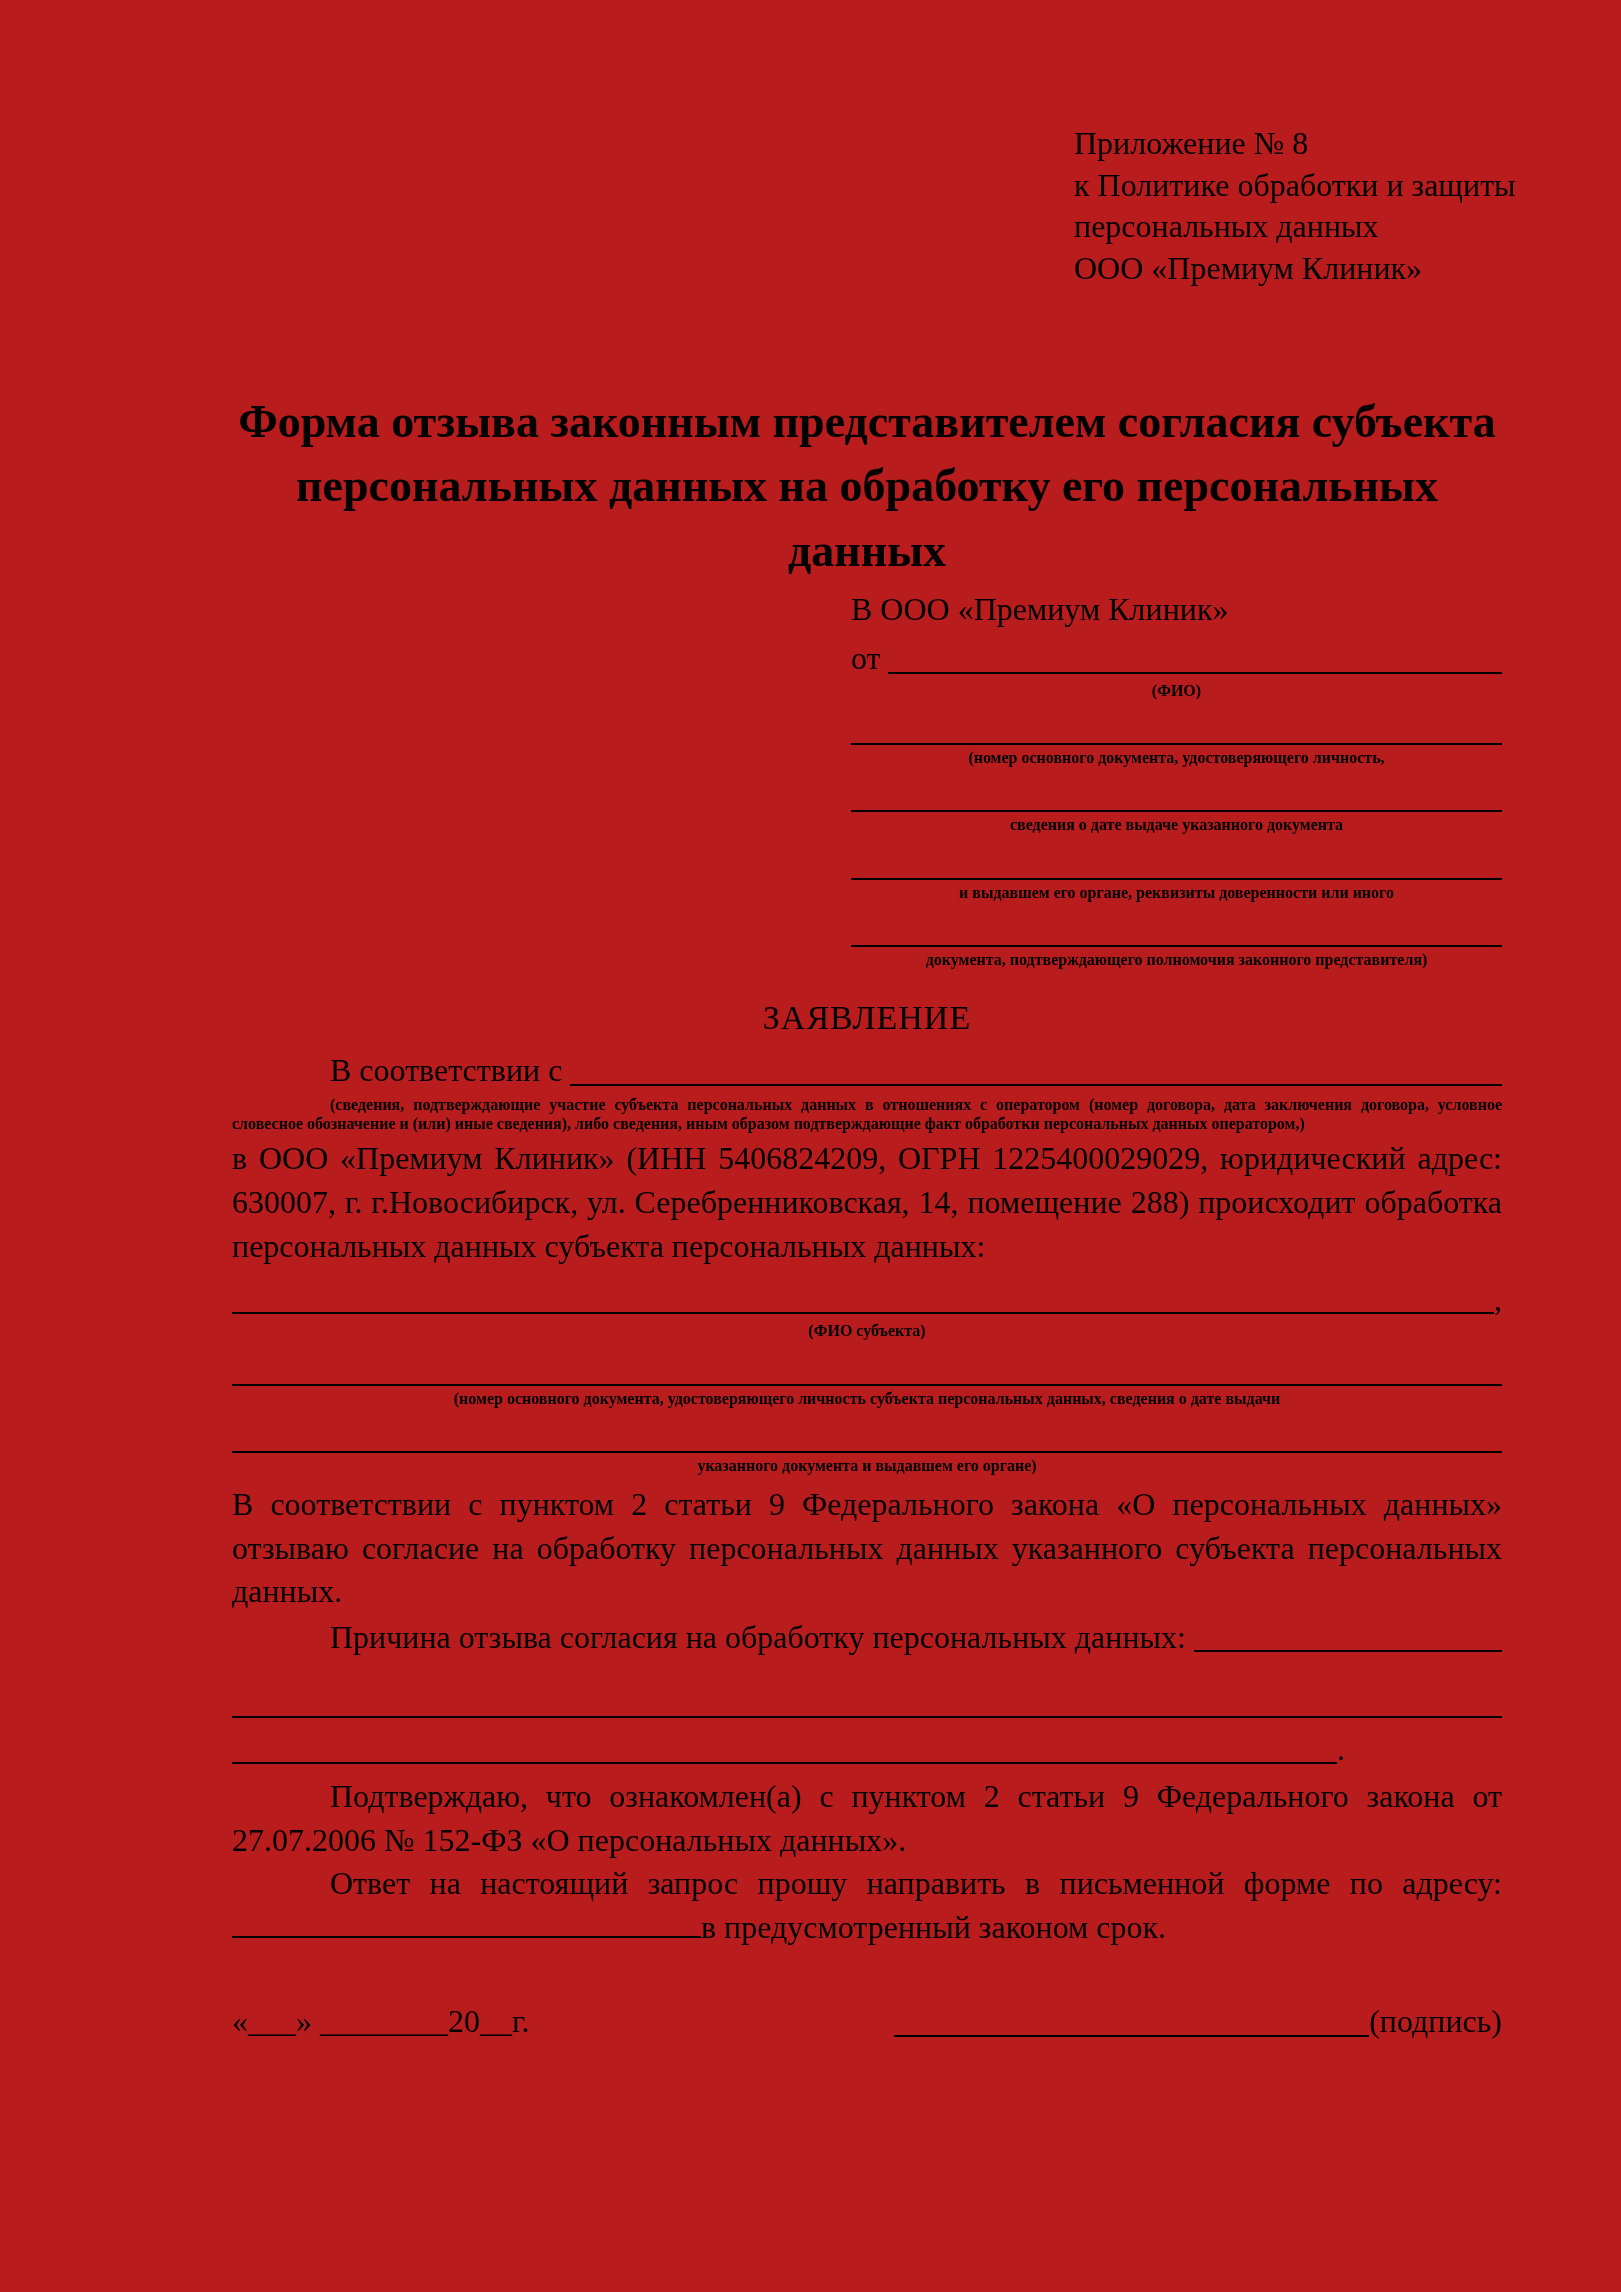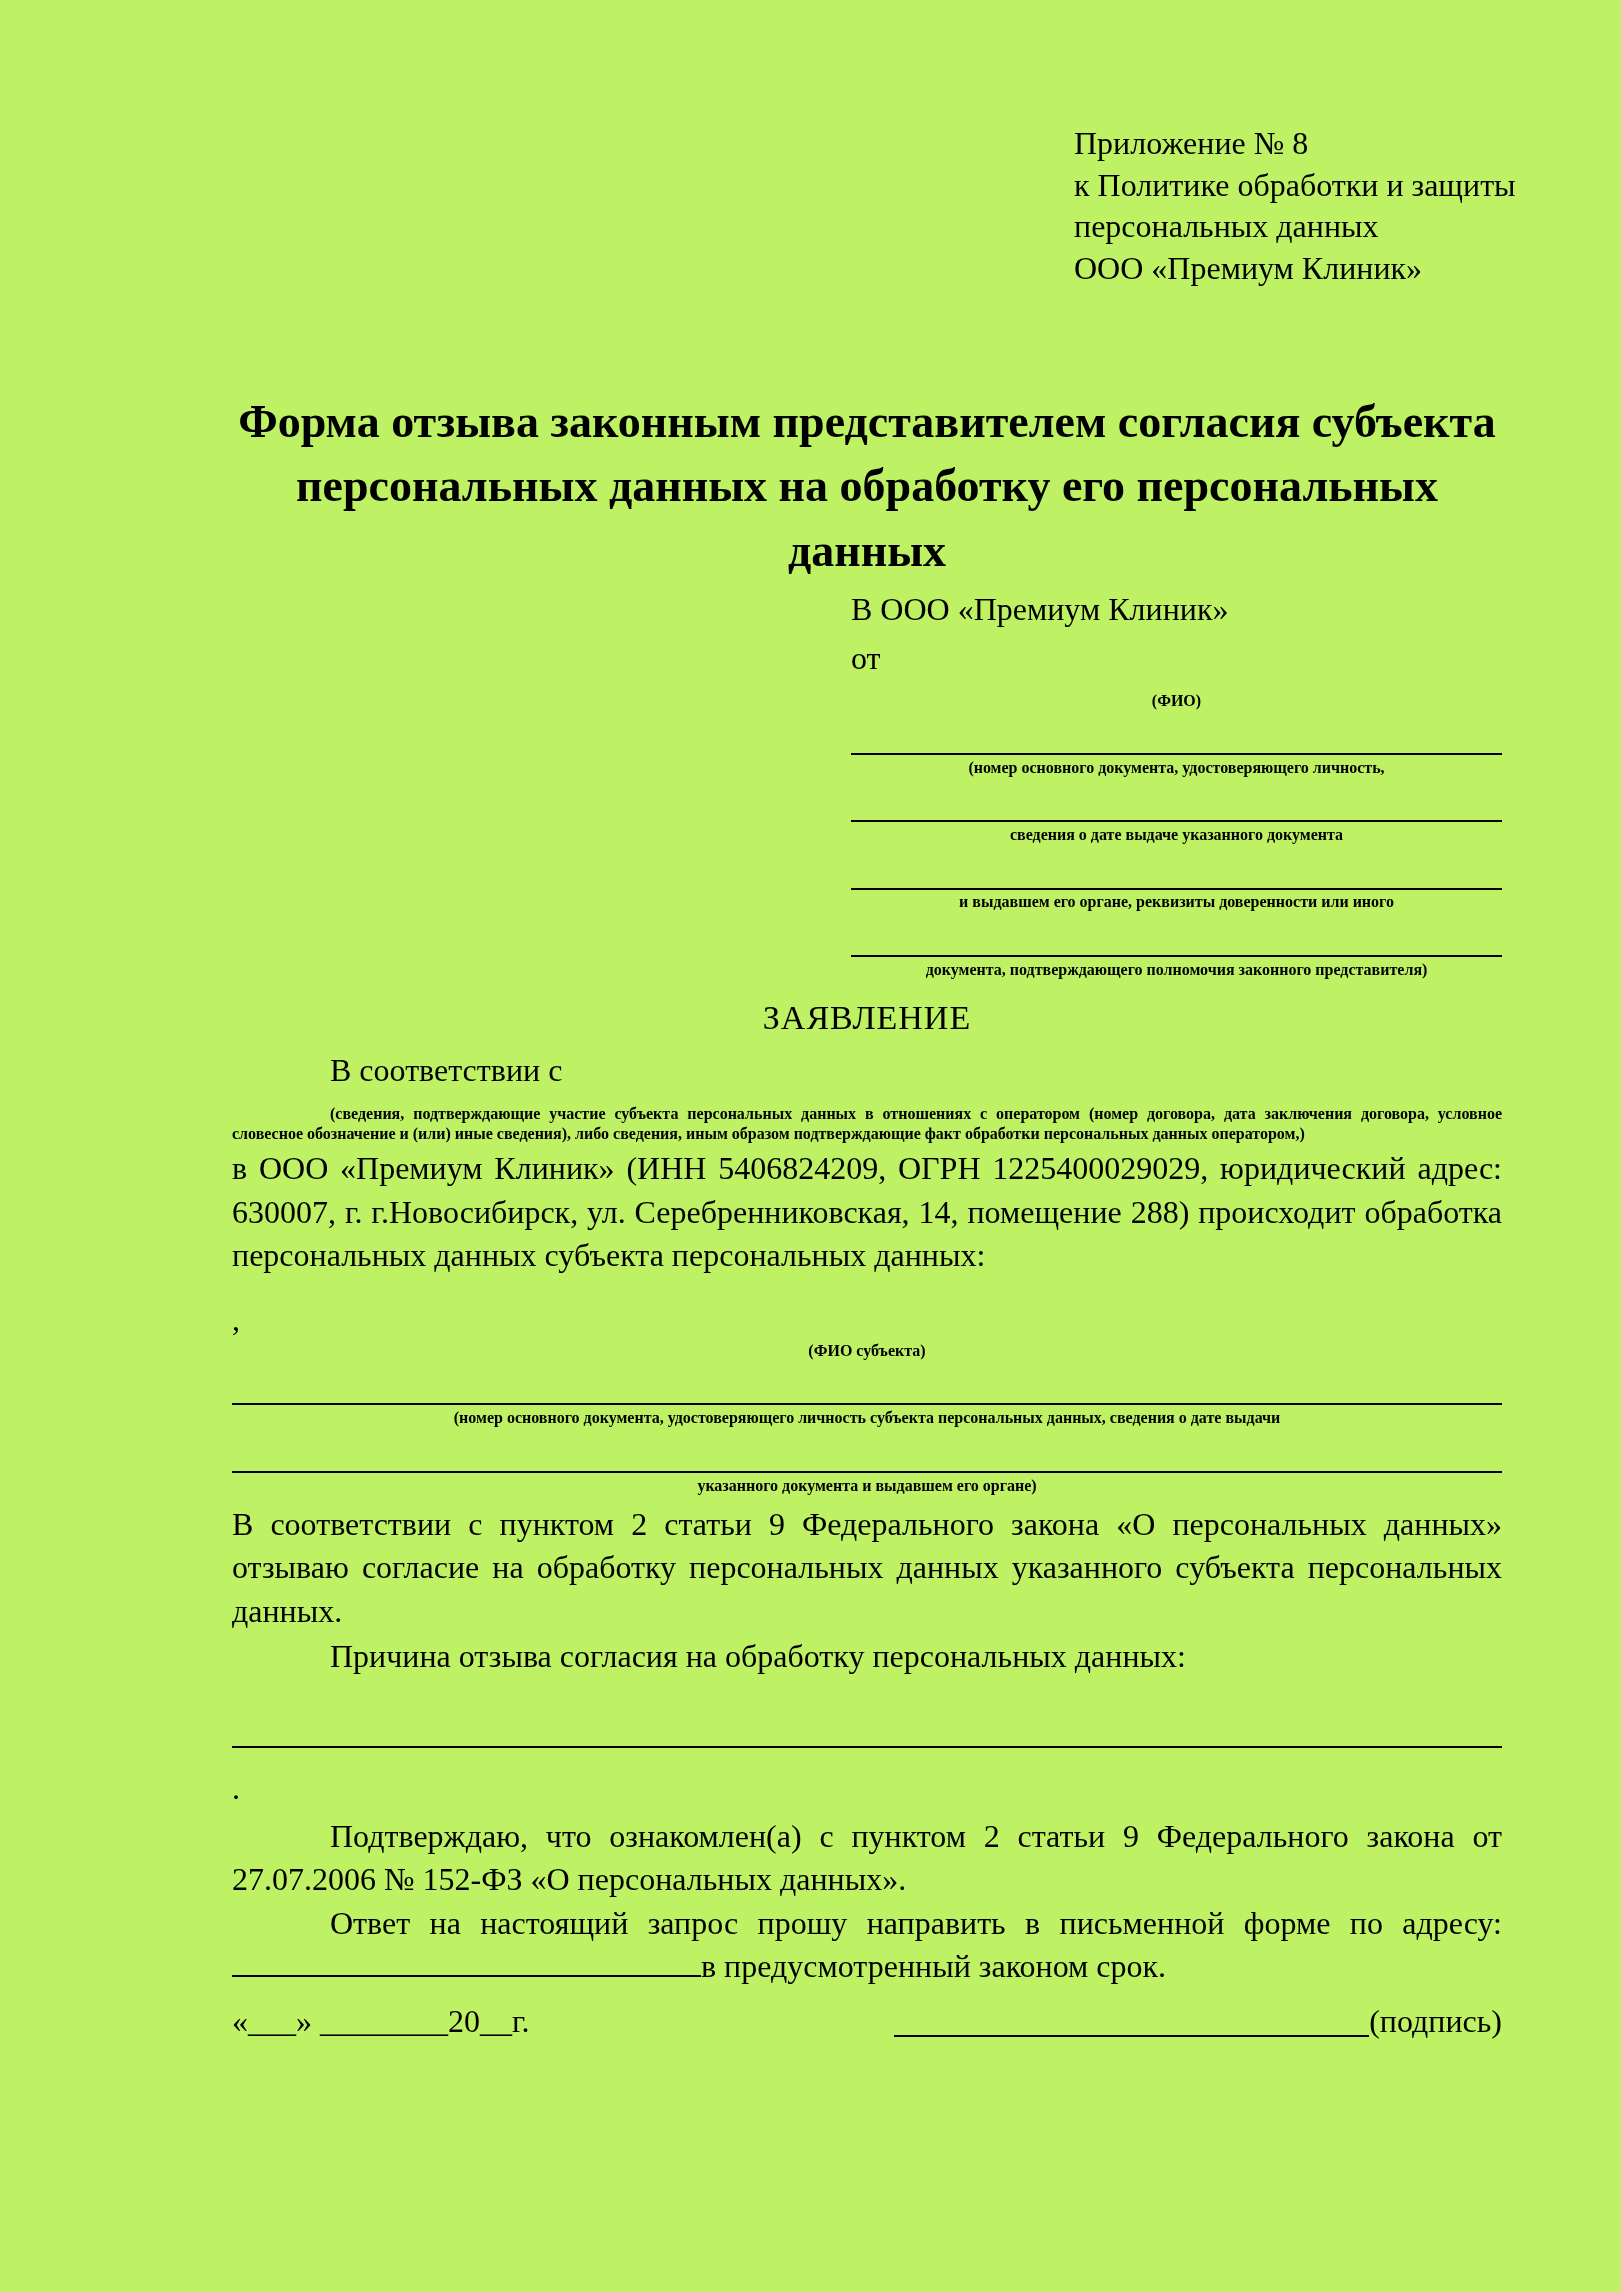--- a/index.html
+++ b/index.html
@@ -1,21 +1,21 @@
 <!DOCTYPE html>
 <html><head>
 <meta charset="utf-8">
 <style>
   html, body { margin: 0; padding: 0; background: #ffffff; }
 
   .page {
     position: relative;
     width: 1621px;
     height: 2293px;
-    background: #bef264;
+    background: #b91c1c;
     color: #000000;
     font-family: "Liberation Serif", "DejaVu Serif", serif;
     font-size: 32px;
     line-height: 1.36;
     box-sizing: border-box;
     overflow: hidden;
   }
 
   
   .appendix {
@@ -54,21 +54,21 @@
     width: 1270px;
     top: 995px;
   }
   .heading {
     text-align: center;
     font-size: 34px;
     letter-spacing: 1px;
     margin: 0 0 7.8px 0;
   }
 
-  .flex-row { display: flex; align-items: flex-start; flex-direction: column; }
+  .flex-row { display: flex; align-items: flex-end; }
   .flex-row .lbl { white-space: nowrap; }
   .fill {
     flex: 1 1 auto;
     border-bottom: 2.9px solid #000;
     align-self: flex-end;
     margin-bottom: 6.9px;
     margin-left: 7.8px;
     min-height: 1px;
   }
   .fill.nogap { margin-left: 0; }

